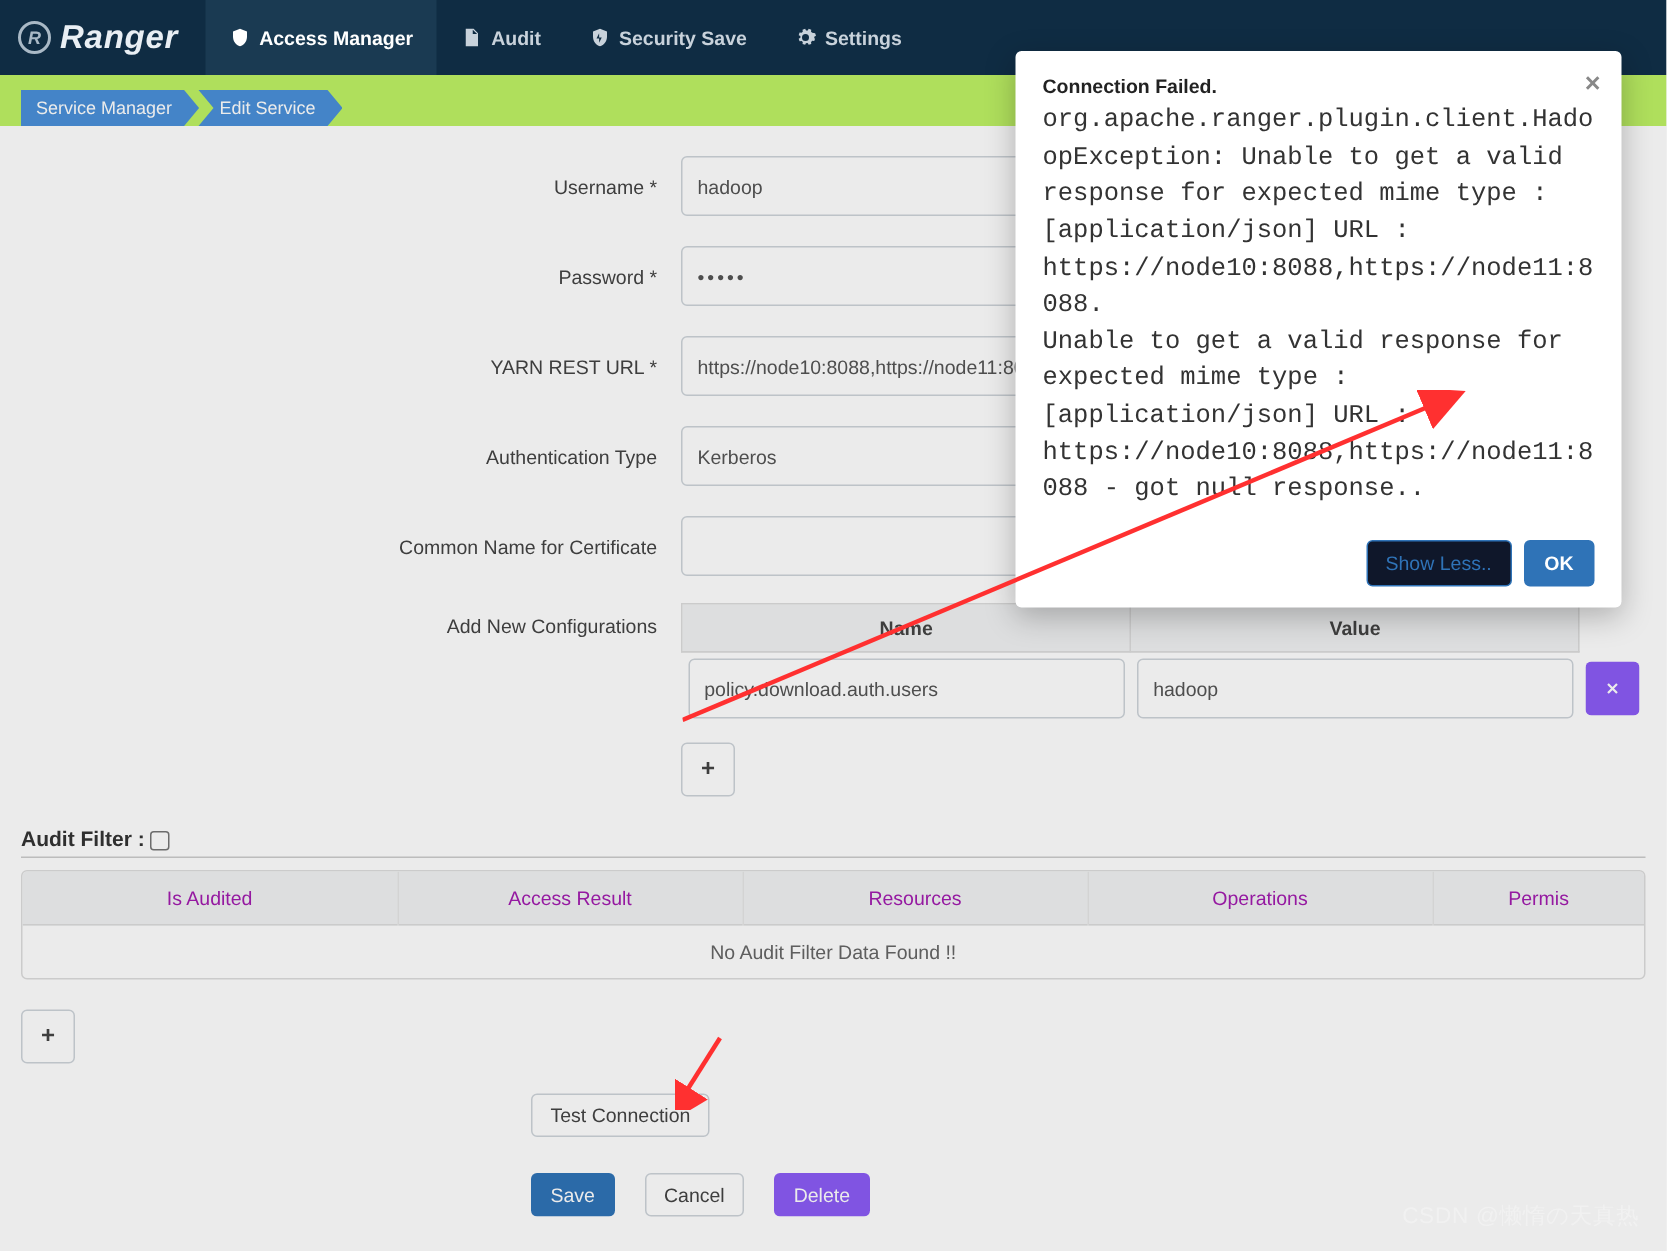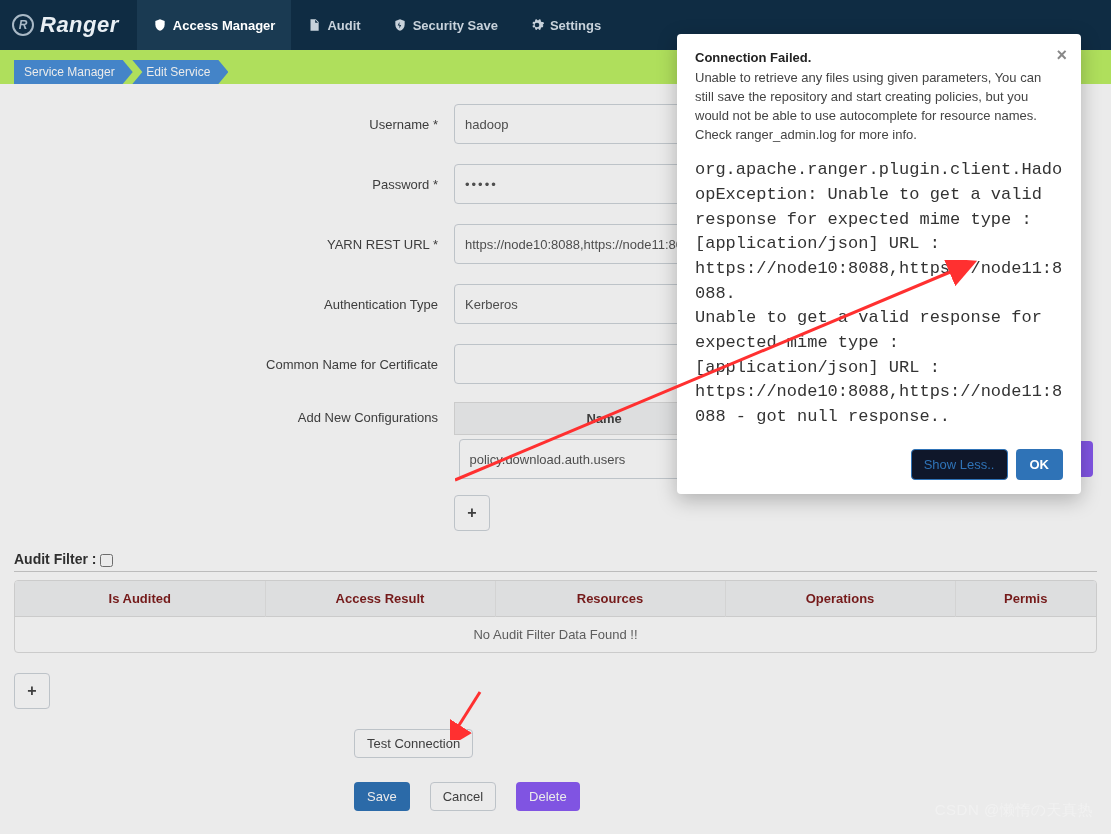--- a/index.html
+++ b/index.html
@@ -32,21 +32,21 @@
 .btn { display: inline-flex; align-items: center; justify-content: center; padding: 6px 12px; border-radius: 4px; border: 1px solid transparent; cursor: pointer; font-size: 13px; }
 .btn-light { background: #fff; border-color: #ced4da; color: #444; }
 .btn-danger { background: #8b5cf6; color: #fff; }
 .btn-primary { background: #2f73b7; color: #fff; }
 .btn-square { width: 36px; height: 36px; padding: 0; font-size: 16px; font-weight: bold; }
 
 .section-label { margin-top: 20px; font-size: 14px; font-weight: 600; color: #333; border-bottom: 1px solid #ccc; padding-bottom: 4px; margin-bottom: 8px; }
 
 .audit-table-wrap { border: 1px solid #ddd; border-radius: 4px; overflow: hidden; }
 .audit-table { width: 100%; border-collapse: collapse; }
-.audit-table th { background: #f0f1f2; padding: 10px 6px; font-weight: 700; font-size: 13px; border-right: 1px solid #e5e5e5; color: #7f1d1d; }
+.audit-table th { background: #f0f1f2; padding: 10px 6px; font-weight: 400; font-size: 13px; border-right: 1px solid #e5e5e5; color: #a21caf; }
 .audit-table th:last-child { border-right: none; }
 .audit-table td.empty { text-align: center; padding: 10px; font-size: 13px; color: #666; border-top: 1px solid #ddd; }
 
 .action-row { margin-top: 24px; display: flex; gap: 20px; padding-left: 340px; }
 
 .modal { position: absolute; top: 34px; right: 30px; width: 404px; background: #fff; border-radius: 4px; box-shadow: 0 6px 20px rgba(0,0,0,0.25); padding: 16px 18px 14px 18px; z-index: 50; }
 .modal-close { position: absolute; top: 12px; right: 14px; cursor: pointer; color: #888; font-size: 18px; font-weight: bold; line-height: 1; }
 .modal h4 { font-size: 13px; font-weight: 700; color: #222; margin-bottom: 4px; }
 .modal p.desc { font-size: 13px; color: #444; line-height: 1.45; margin-bottom: 14px; }
 .modal pre { font-family: "Courier New", monospace; font-size: 17px; color: #333; white-space: pre-wrap; word-break: break-word; line-height: 1.45; margin-bottom: 20px; }
@@ -199,21 +199,20 @@
     <button class="btn btn-danger">Delete</button>
   </div>
 
 </div>
 
 <div class="overlay"></div>
 
 <div class="modal">
   <span class="modal-close">×</span>
   <h4>Connection Failed.</h4>
-  <p class="desc">Unable to retrieve any files using given parameters, You can still save the repository and start creating policies, but you would not be able to use autocomplete for resource names. Check ranger_admin.log for more info.</p>
   <pre>org.apache.ranger.plugin.client.HadoopException: Unable to get a valid response for expected mime type : [application/json] URL : https://node10:8088,https://node11:8088.
 Unable to get a valid response for expected mime type : [application/json] URL : https://node10:8088,https://node11:8088 - got null response..</pre>
   <div class="modal-footer">
     <button class="btn-outline-primary">Show Less..</button>
     <button class="btn-blue">OK</button>
   </div>
 </div>
 
 <svg class="arrow-svg" style="top:260px;left:455px;width:530px;height:230px;">
   <defs>

